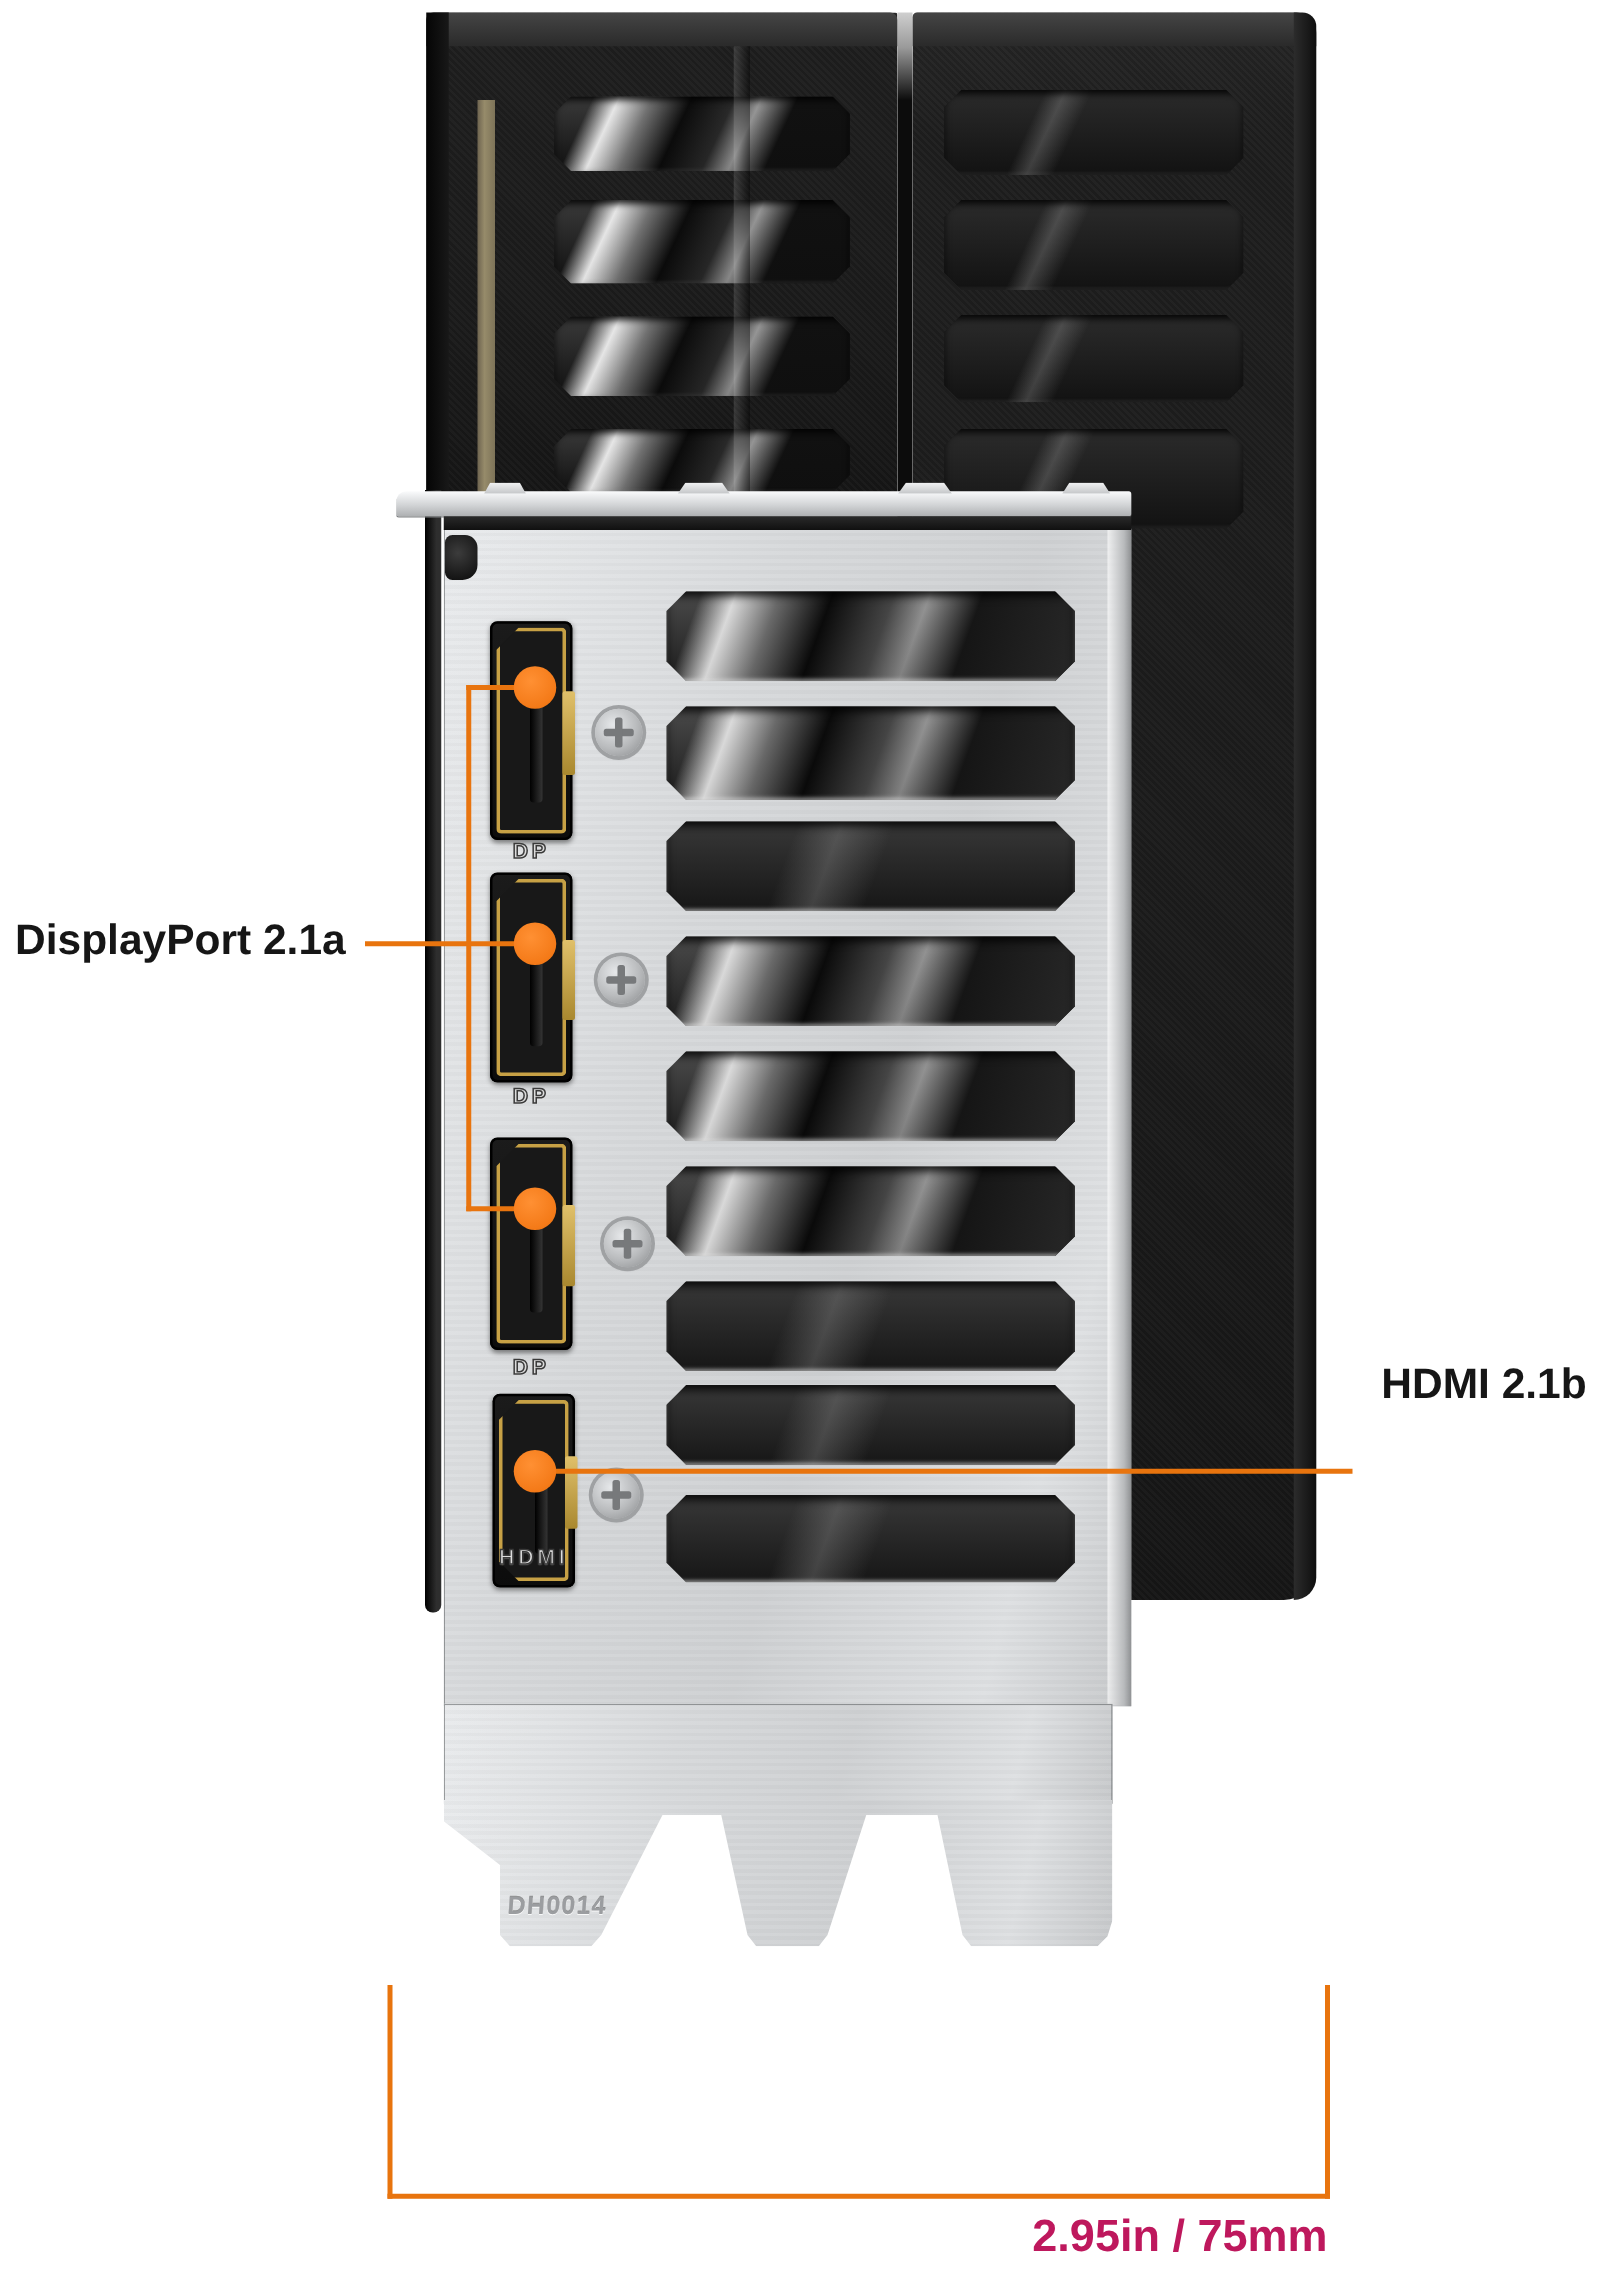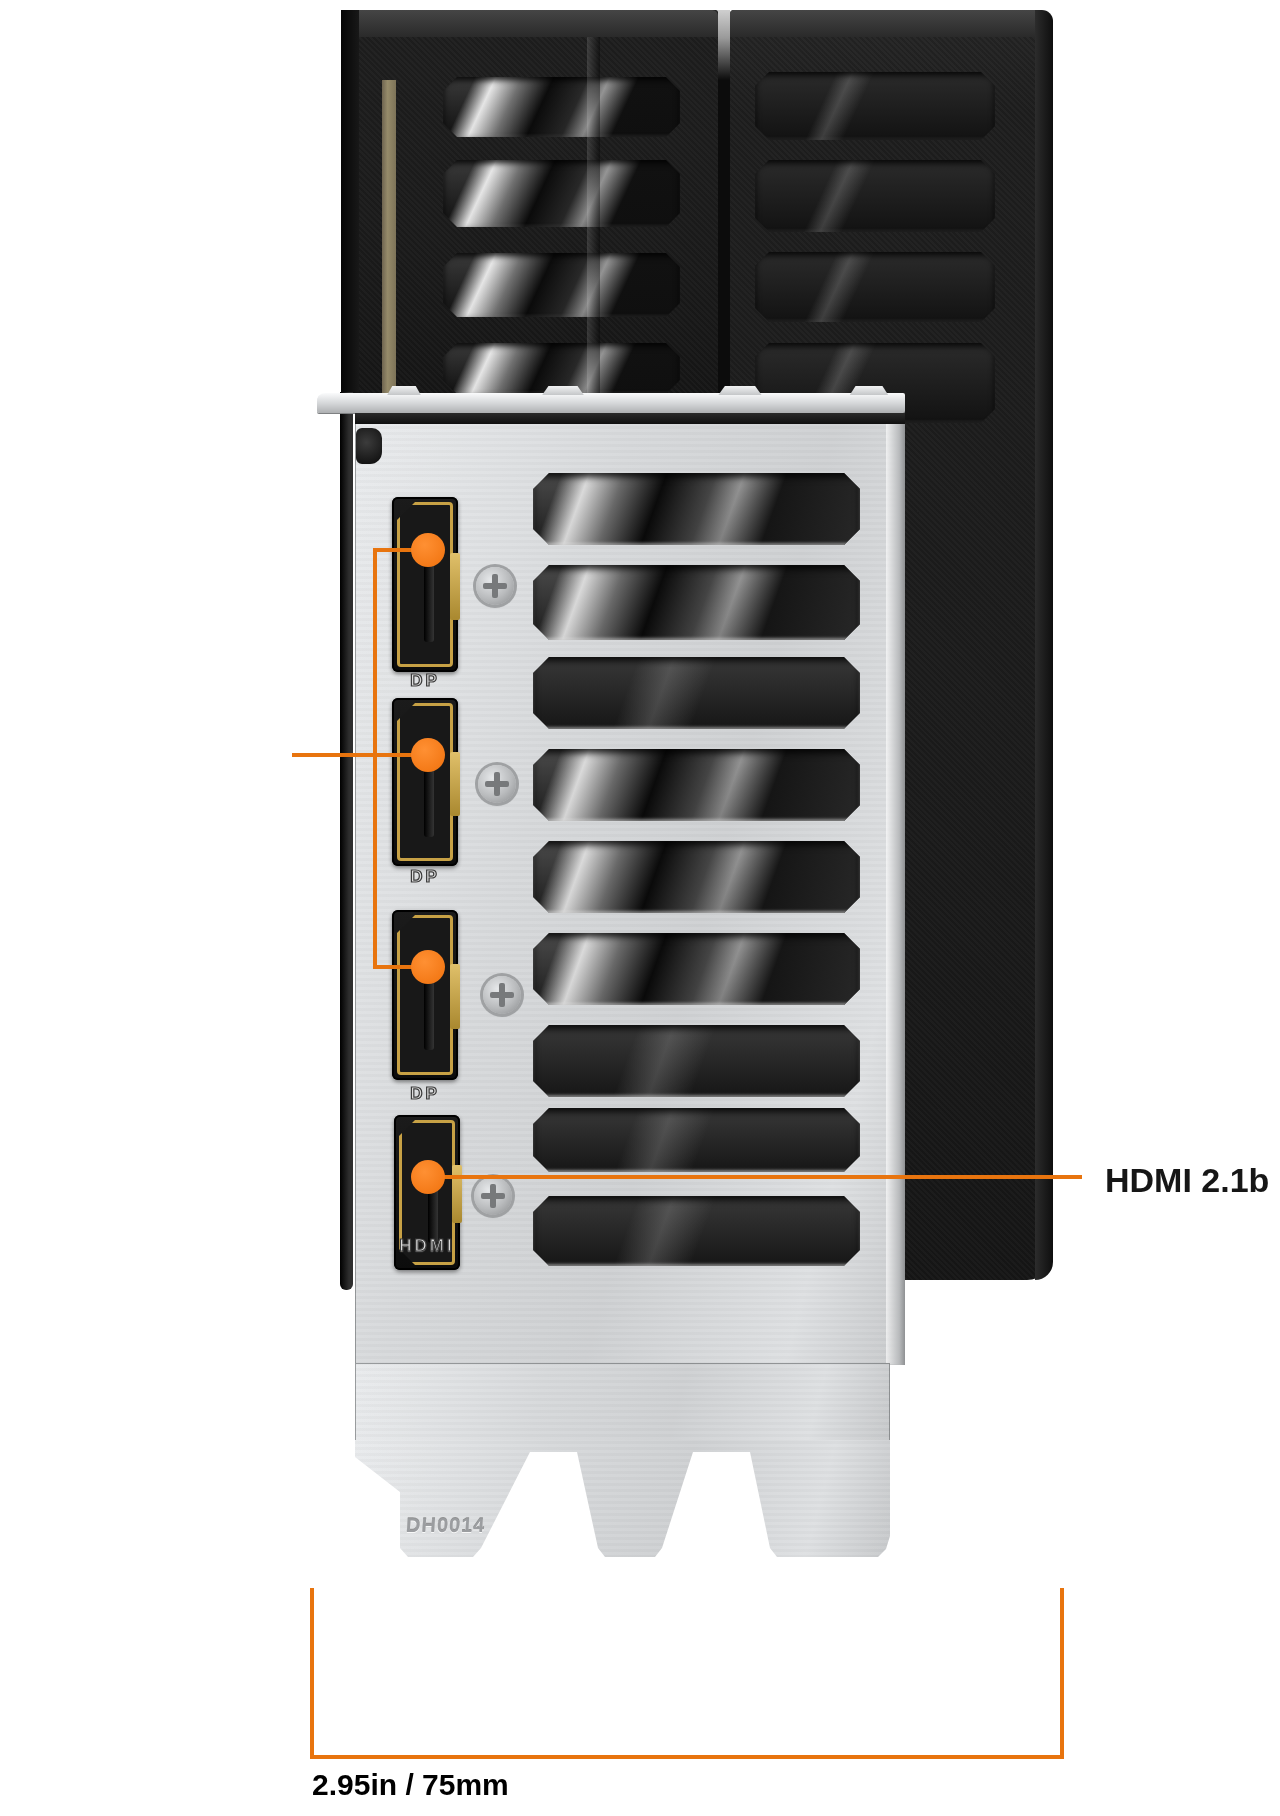--- a/index.html
+++ b/index.html
@@ -75,21 +75,21 @@
 
   
   .oline{background:#e8740e;}
   .odot{width:34px;height:34px;border-radius:50%;background:radial-gradient(circle at 40% 35%,#ff9033,#f47a18 70%,#e06c0c);}
   .callout-text{font-weight:bold;font-size:34px;color:#161616;white-space:nowrap;}
 
   
   .stamp{font-size:20px;font-weight:bold;letter-spacing:1px;color:#9b9da0;transform:skewX(-4deg);text-shadow:0 1px 0 rgba(255,255,255,.8), 0 -1px 0 rgba(90,90,90,.6);}
 
   
-  .dim-text{font-weight:bold;font-size:30px;color:#000000;text-align:left;}
+  .dim-text{font-weight:bold;font-size:36px;color:#be185d;text-align:right;}
 </style>
 </head>
 <body>
 
 <div class="canvas">
 
   <div class="abs body-block left-block">
     <div class="abs top-bevel"></div>
     <div class="abs left-edge-band"></div>
     <div class="abs pcb-strip"></div>
@@ -186,23 +186,24 @@
 
   <div class="abs stamp" style="left:406px;top:1514px;">DH0014</div>
 
   <div class="abs oline" style="left:292px;top:753px;width:136px;height:4px;"></div>
   <div class="abs oline" style="left:373px;top:548px;width:4px;height:421px;"></div>
   <div class="abs oline" style="left:373px;top:548px;width:55px;height:4px;"></div>
   <div class="abs oline" style="left:373px;top:965px;width:55px;height:4px;"></div>
   <div class="abs odot" style="left:411px;top:533px;"></div>
   <div class="abs odot" style="left:411px;top:738px;"></div>
   <div class="abs odot" style="left:411px;top:950px;"></div>
+  <div class="abs callout-text" style="left:12px;top:733px;">DisplayPort 2.1a</div>
 
   <div class="abs oline" style="left:428px;top:1175px;width:654px;height:4px;"></div>
   <div class="abs odot" style="left:411px;top:1160px;"></div>
-  <div class="abs callout-text" style="left:1105px;top:1161px;">HDMI 2.1b</div>
+  <div class="abs callout-text" style="left:1105px;top:1088px;">HDMI 2.1b</div>
 
   <div class="abs oline" style="left:310px;top:1588px;width:4px;height:171px;"></div>
   <div class="abs oline" style="left:1060px;top:1588px;width:4px;height:171px;"></div>
   <div class="abs oline" style="left:310px;top:1755px;width:754px;height:4px;"></div>
   <div class="abs dim-text" style="left:312px;top:1768px;width:750px;">2.95in / 75mm</div>
 
 </div>
 
 </body></html>

